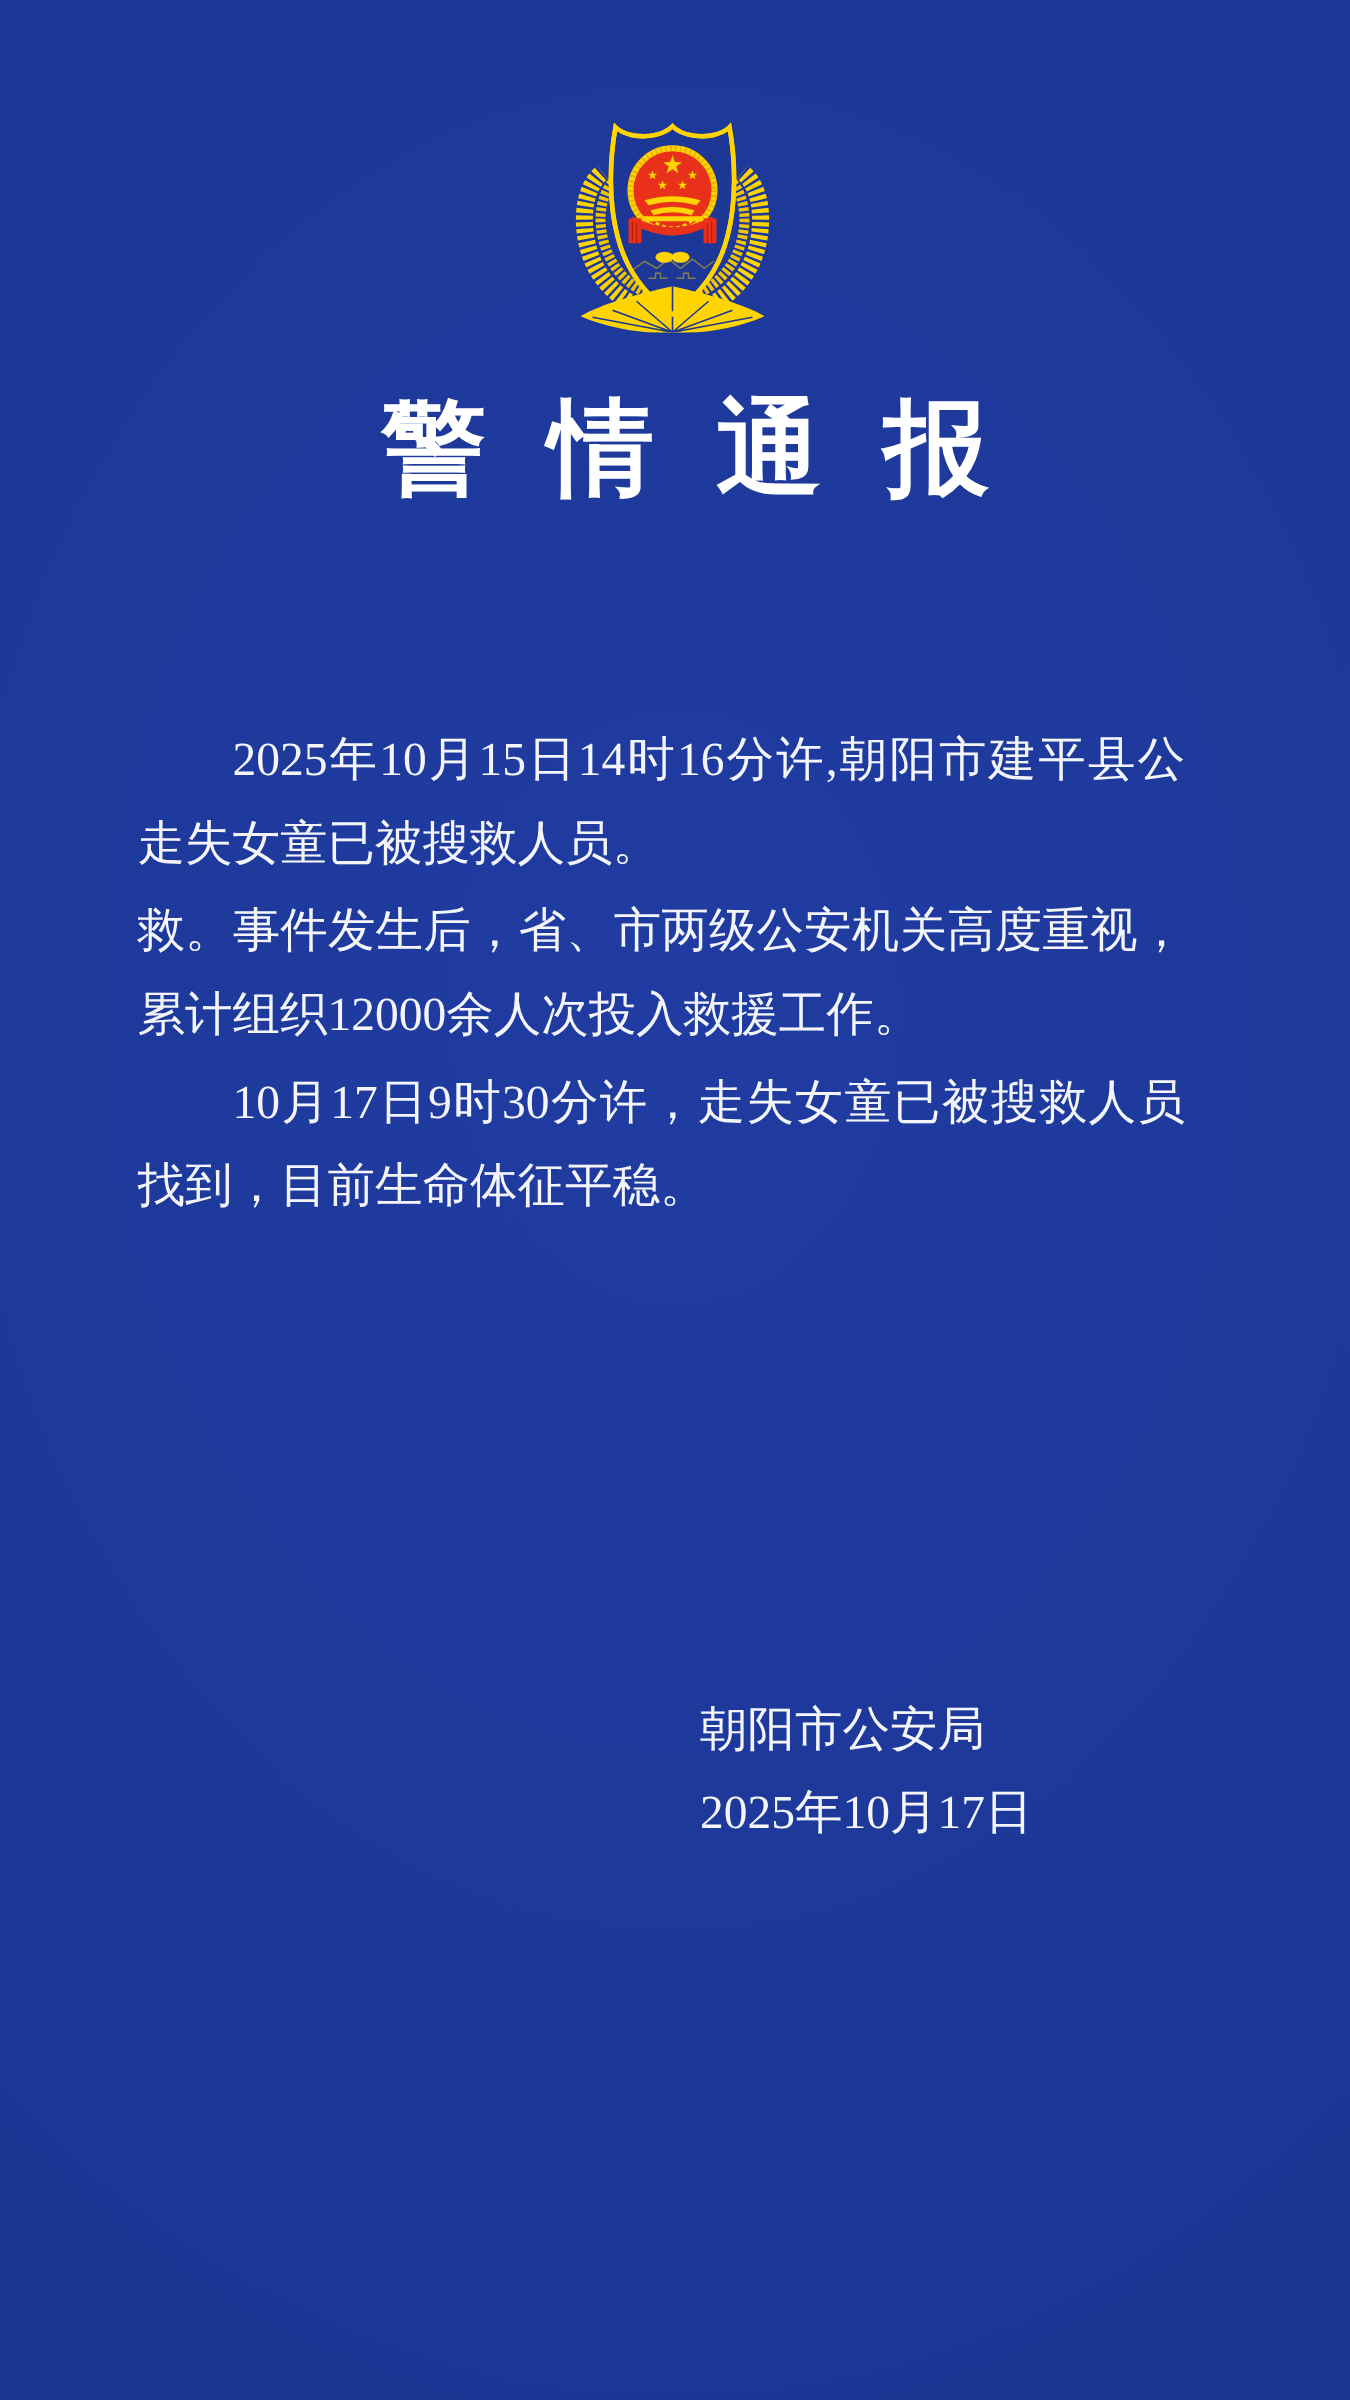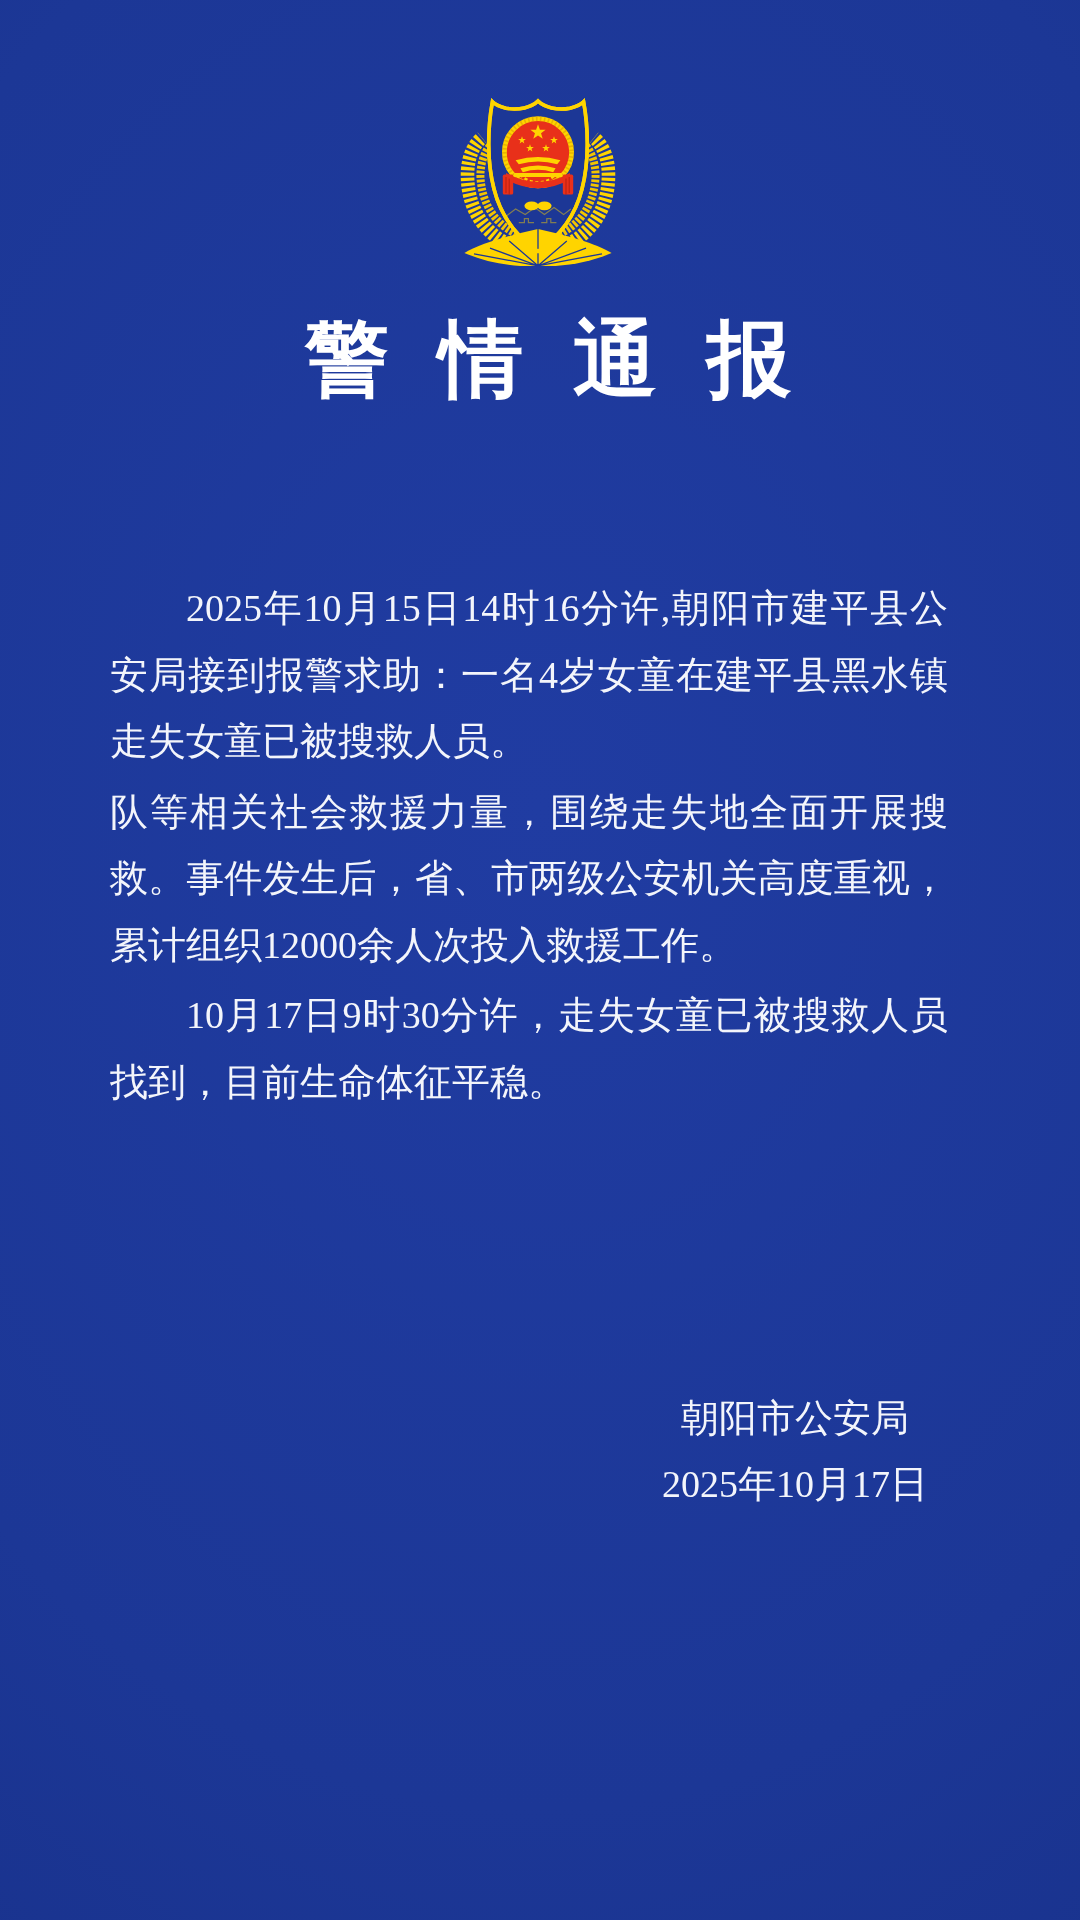--- a/index.html
+++ b/index.html
@@ -18,22 +18,22 @@
   .body{
     position:absolute;left:110px;top:575px;width:838px;
     color:#f3f5fb;font-size:38px;
   }
   .para{margin:0;}
   .para + .para{margin-top:4px;}
   .line{line-height:66.5px;}
   .fill{text-align:justify;text-align-last:justify;}
   .indent{text-indent:76px;}
   .signature{
-    position:absolute;left:560px;top:1385px;width:470px;
-    text-align:center;color:#f3f5fb;font-size:38px;
+    position:absolute;left:560px;top:1351px;width:470px;
+    color:#f3f5fb;font-size:38px;
   }
   .signature .line{line-height:66px;}
 </style>
 </head>
 <body>
 
 <div class="page">
 
   <svg class="emblem" viewBox="0 0 200 212" aria-hidden="true">
 
@@ -89,25 +89,23 @@
         <ellipse cx="108" cy="137" rx="9" ry="5.5"></ellipse>
       </g>
     </g>
   </svg>
 
   <h1 class="title">警情通报</h1>
 
   <div class="body">
     <div class="para">
       <div class="line fill indent">2025年10月15日14时16分许,朝阳市建平县公</div>
-      <div class="line fill">安局接到报警求助：一名4岁女童在建平县黑水镇</div>
       <div class="line">走失女童已被搜救人员。</div>
     </div>
     <div class="para">
-      <div class="line fill">队等相关社会救援力量，围绕走失地全面开展搜</div>
       <div class="line fill">救。事件发生后，省、市两级公安机关高度重视，</div>
       <div class="line">累计组织12000余人次投入救援工作。</div>
     </div>
     <div class="para">
       <div class="line fill indent">10月17日9时30分许，走失女童已被搜救人员</div>
       <div class="line">找到，目前生命体征平稳。</div>
     </div>
   </div>
 
   <div class="signature">

